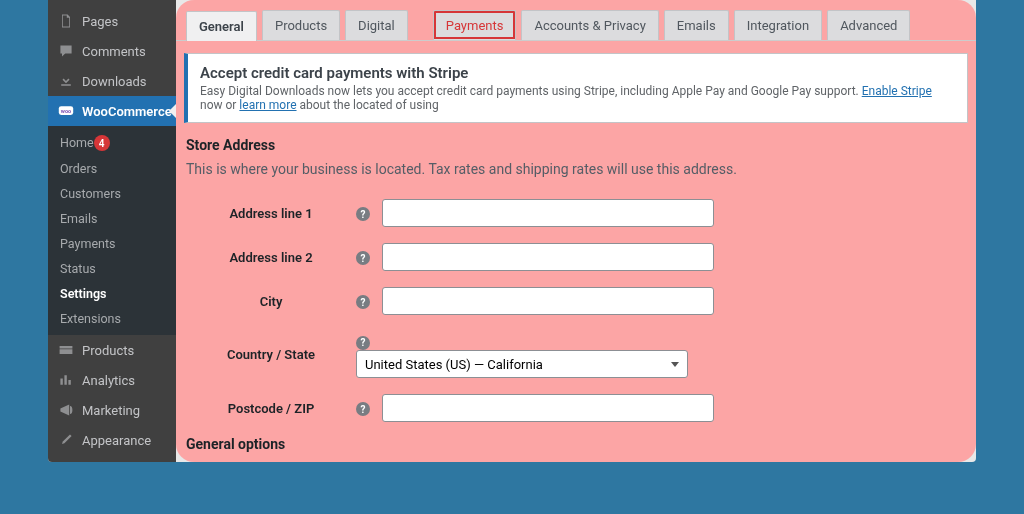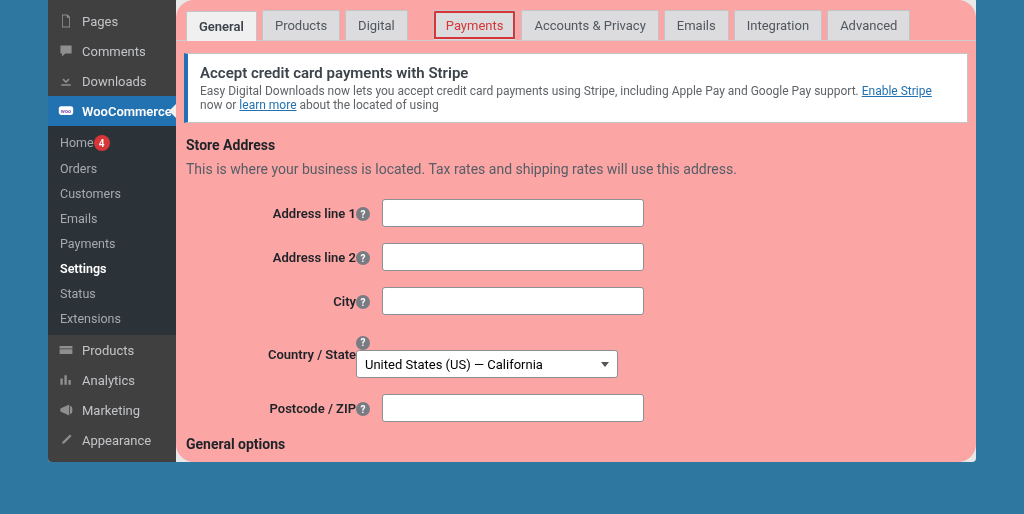--- a/index.html
+++ b/index.html
@@ -22,24 +22,24 @@
     .tab.active { background: #f0f0f1; color: #3c434a; font-weight: 600; position: relative; top: 1px; }
     .tab.highlighted { outline: 2px solid #d63638; outline-offset: -3px; color: #d63638; margin-left: 20px; }
     .notice { margin: 12px 8px 0 8px; background: #fff; border: 1px solid #c3c4c7; border-left: 4px solid #2271b1; padding: 10px 12px; font-size: 13px; color: #3c434a; }
     .notice .nt { font-weight: 600; margin-bottom: 2px; font-size: 15px; }
     .notice .nd { color: #606468; font-size: 12px; }
     .notice a { color: #2271b1; text-decoration: underline; margin-top: 38px; }
     .section { padding: 14px 10px 0 10px; }
     .section h3 { font-size: 14px; color: #1d2327; font-weight: 700; margin-bottom: 8px; }
     .section .desc { font-size: 14px; color: #555d66; margin-bottom: 14px; }
     table.form-table { border-collapse: collapse; width: 100%; }
-    table.form-table th { text-align: right; width: 170px; font-size: 13px; color: #1d2327; font-weight: 600; padding: 10px 0; vertical-align: middle; }
+    table.form-table th { text-align: center; width: 170px; font-size: 13px; color: #1d2327; font-weight: 600; padding: 10px 0; vertical-align: middle; }
     table.form-table td { padding: 8px 0; vertical-align: middle; }
     .help { display: inline-flex; align-items: center; justify-content: center; width: 14px; height: 14px; border-radius: 50%; background: #787c82; color: #fff; font-size: 10px; font-weight: 700; margin-right: 12px; cursor: help; }
-    input[type="text"], .select { width: 262px; padding: 4px 8px; font-size: 13px; border: 1px solid #8c8f94; border-radius: 3px; background: #fff; height: 28px; }
+    input[type="text"], .select { width: 332px; padding: 4px 8px; font-size: 13px; border: 1px solid #8c8f94; border-radius: 3px; background: #fff; height: 28px; }
     .select { display: flex; align-items: center; justify-content: space-between; cursor: pointer; }
     .chev { width: 0; height: 0; border-left: 4px solid transparent; border-right: 4px solid transparent; border-top: 5px solid #555; }
     svg { display: block; }
   </style>
 </head>
 <body>
 
 <div class="outer-frame">
   <div class="sidebar">
     <div class="sb-item top-hidden"></div>
@@ -86,25 +86,25 @@
         </div>
       <div class="sub-item">
           <span>Customers</span>
         </div>
       <div class="sub-item">
           <span>Emails</span>
         </div>
       <div class="sub-item">
           <span>Payments</span>
         </div>
+      <div class="sub-item">
+          <span>Status</span>
+        </div>
       <div class="sub-item bold">
           <span>Settings</span>
-        </div>
-      <div class="sub-item">
-          <span>Status</span>
         </div>
       <div class="sub-item">
           <span>Extensions</span>
         </div>
     </div>
     <div class="sb-item">
       <span class="icon">
           <svg viewBox="0 0 20 20" width="16" height="16" fill="currentColor">
             <path d="M2 5h16v3H2V5zm0 4h16v6H2V9z"></path>
           </svg>

